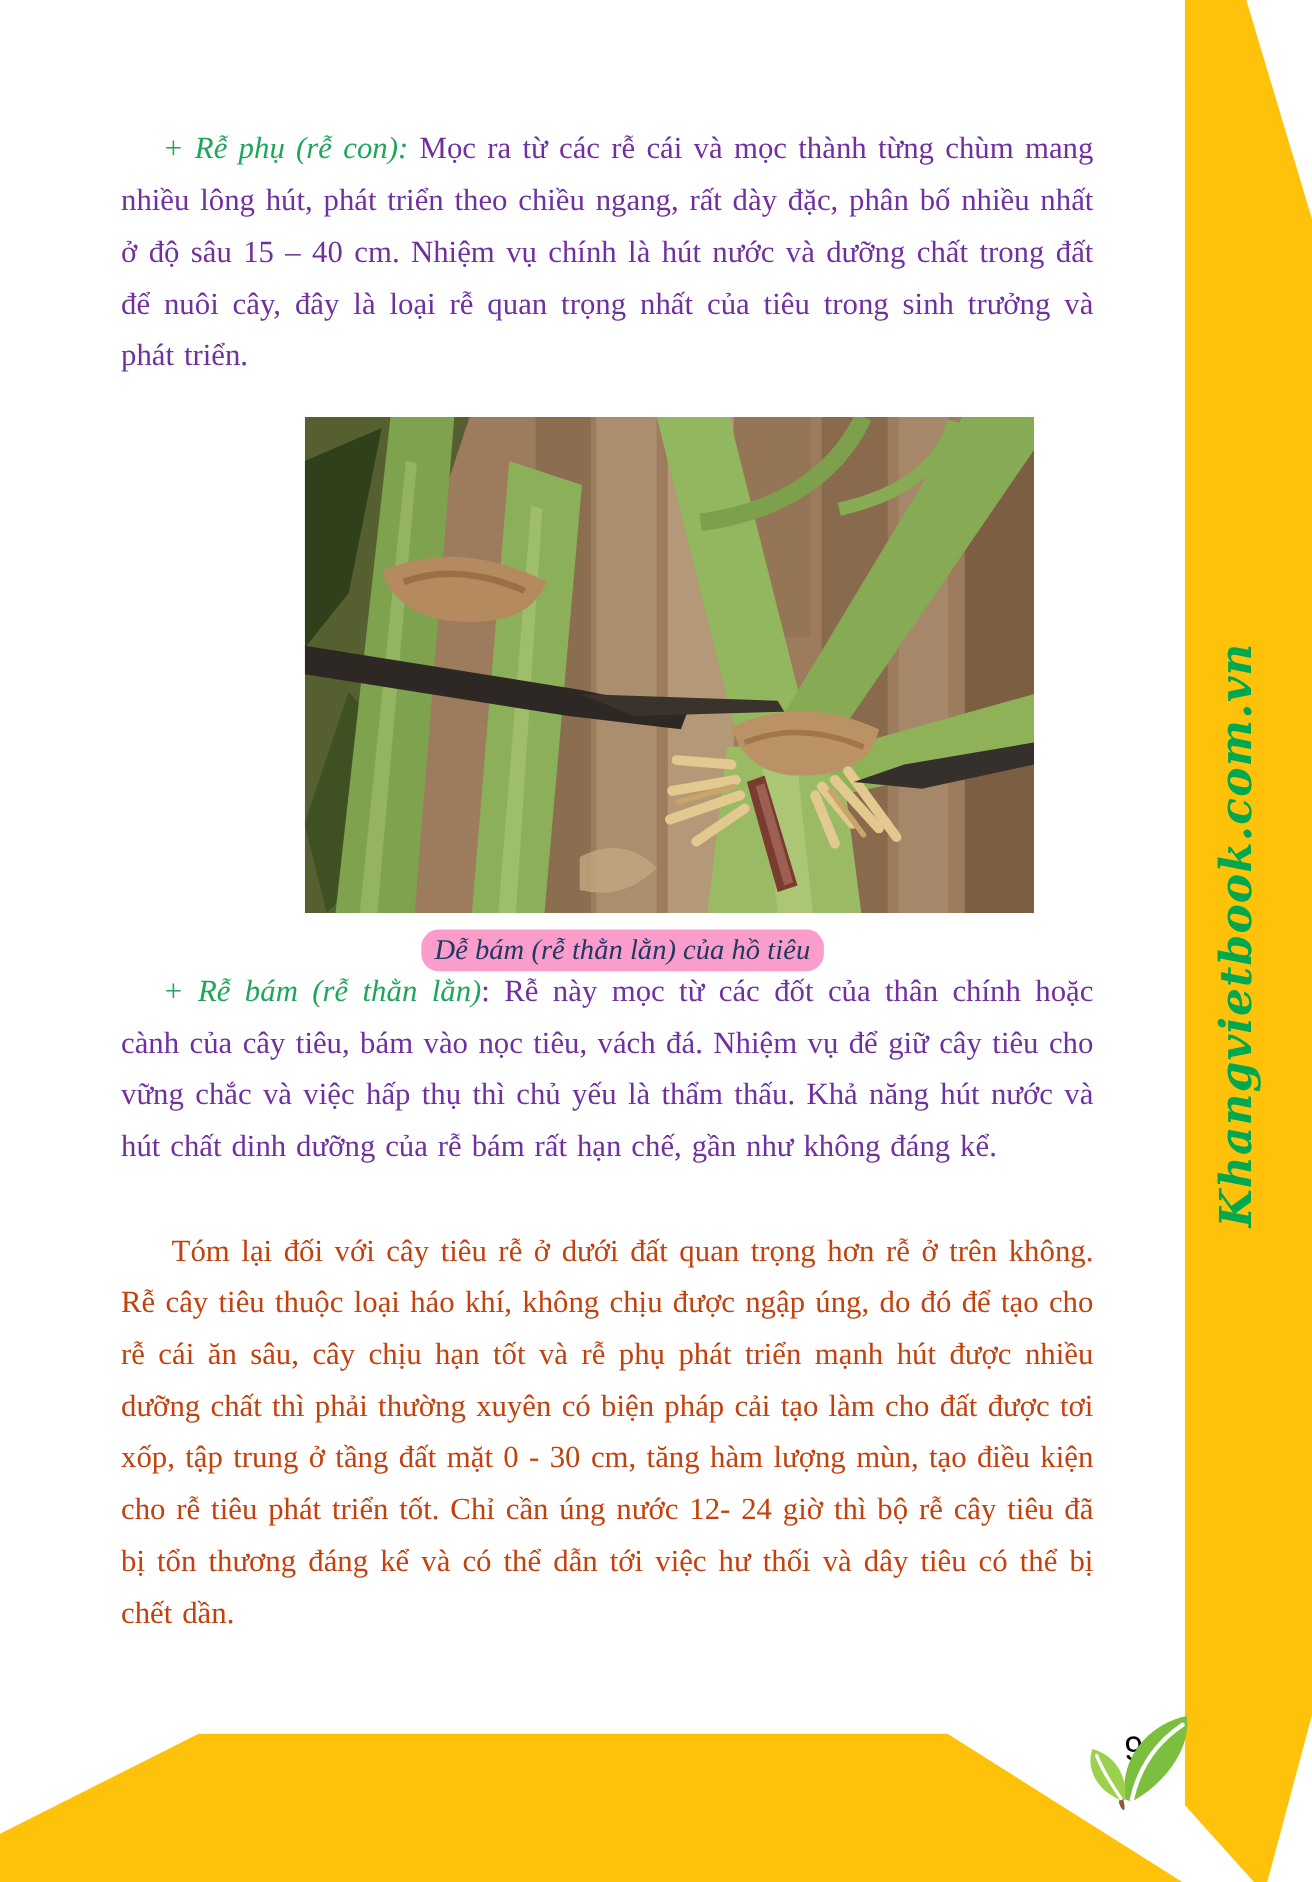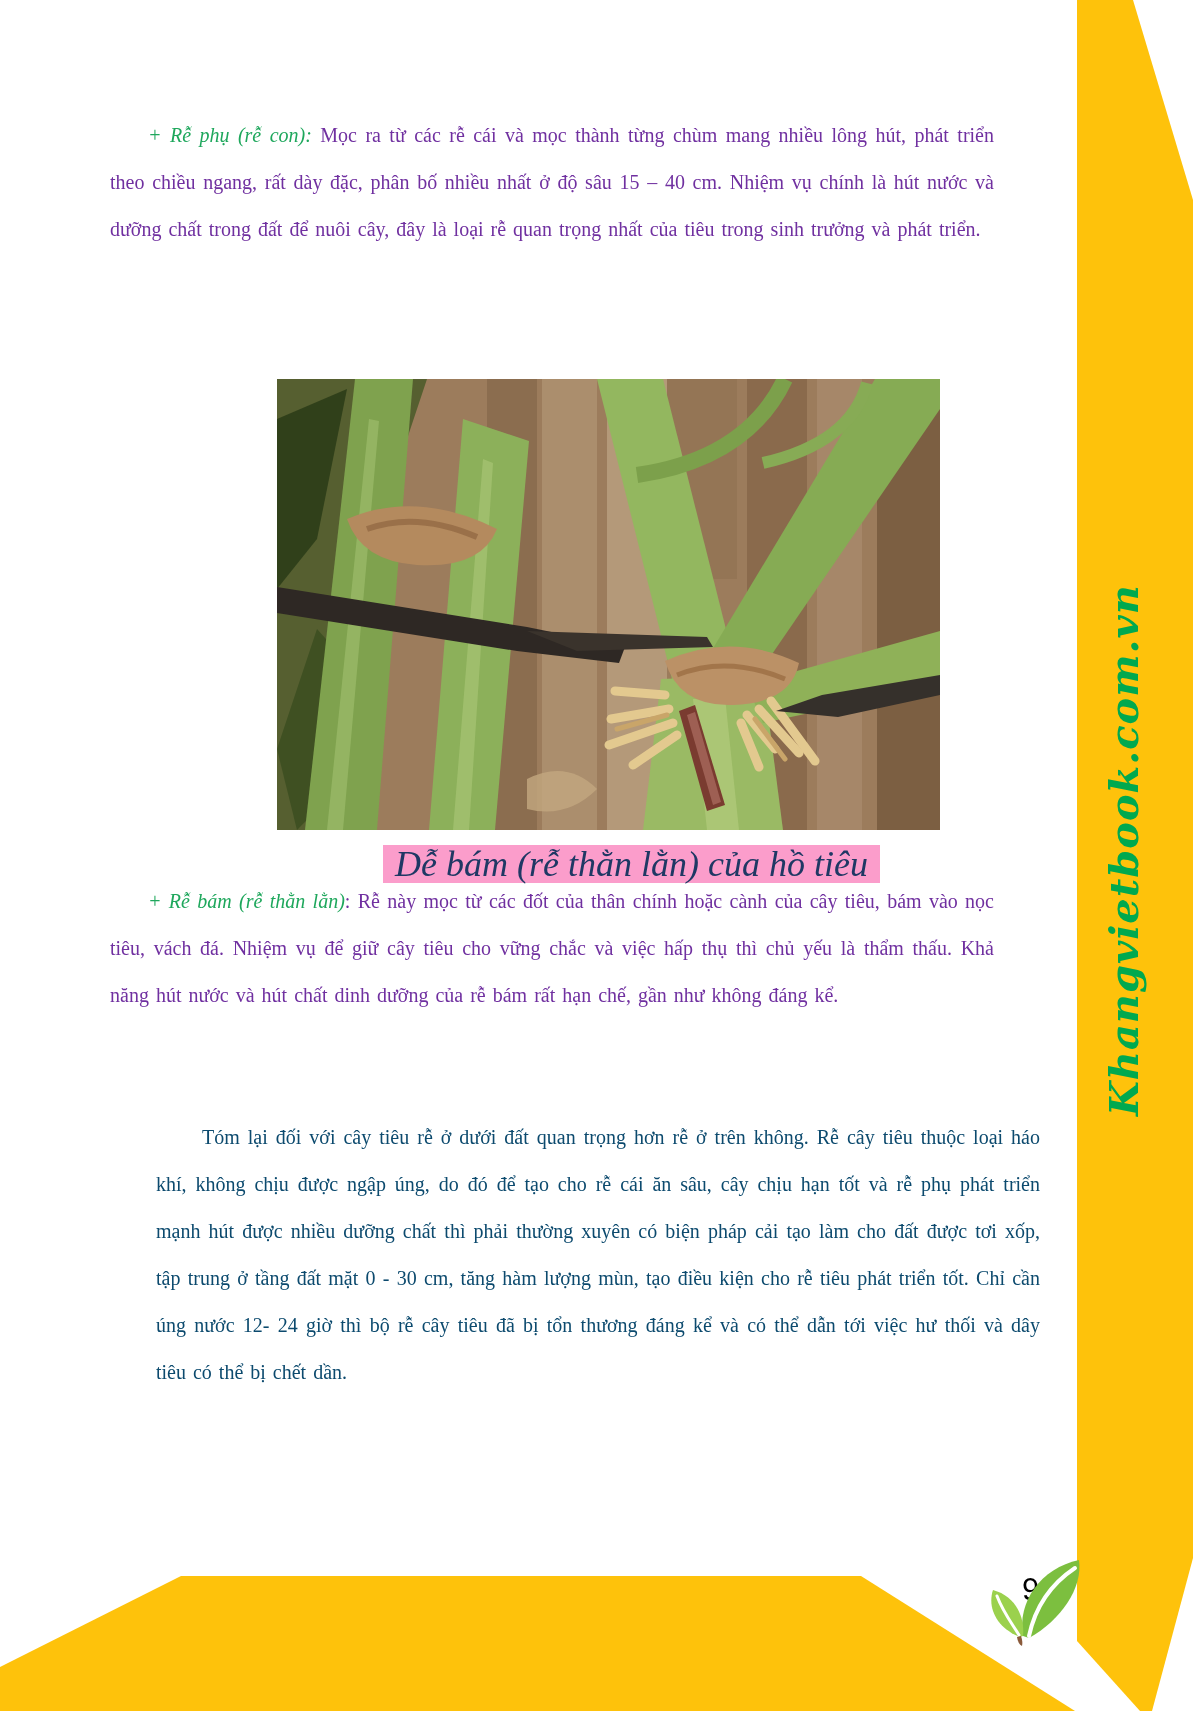--- a/index.html
+++ b/index.html
@@ -19,37 +19,38 @@
     clip-path:polygon(1077px 0px, 1133px 0px, 1193px 200px, 1193px 1558px,
                       1152px 1711px, 1140px 1711px, 1077px 1641px);
   }
   .frame-bottom {
     clip-path:polygon(181px 1576px, 861px 1576px, 1075px 1711px,
                       0px 1711px, 0px 1667px);
   }
   
   .para {
     position:absolute; left:110px; width:884px;
-    font-size:20px; line-height:47px;
+    font-size:28px; line-height:47px;
     text-align:justify; color:#7030A0;
     word-spacing:2px;
   }
   .para-1 { top:112px; text-indent:38px; }
   .para-2 { top:878px; text-indent:38px;font-family:Liberation Serif, serif; }
-  .para-3 { top:1114px; color:#0c4a6e; text-indent:46px;margin-left:46px; }
+  .para-3 { top:1114px; color:#c2410c; text-indent:46px; }
   .lead {
     color:#1EA75C; font-style:italic;
   }
   .caption {
     position:absolute; top:845px; left:383px;
     background:#FB9DCB;
     color:#1F3864; font-style:italic;
-    font-size:36px; line-height:38px;
+    font-size:26px; line-height:38px;
     padding:0 12px;
     white-space:nowrap;
+    border-radius:16px;
   }
   
   .photo {
     position:absolute; left:277px; top:379px;
     width:663px; height:451px; overflow:hidden;
   }
   
   .watermark {
     position:absolute; left:828px; top:822px;
     width:600px; height:56px;

